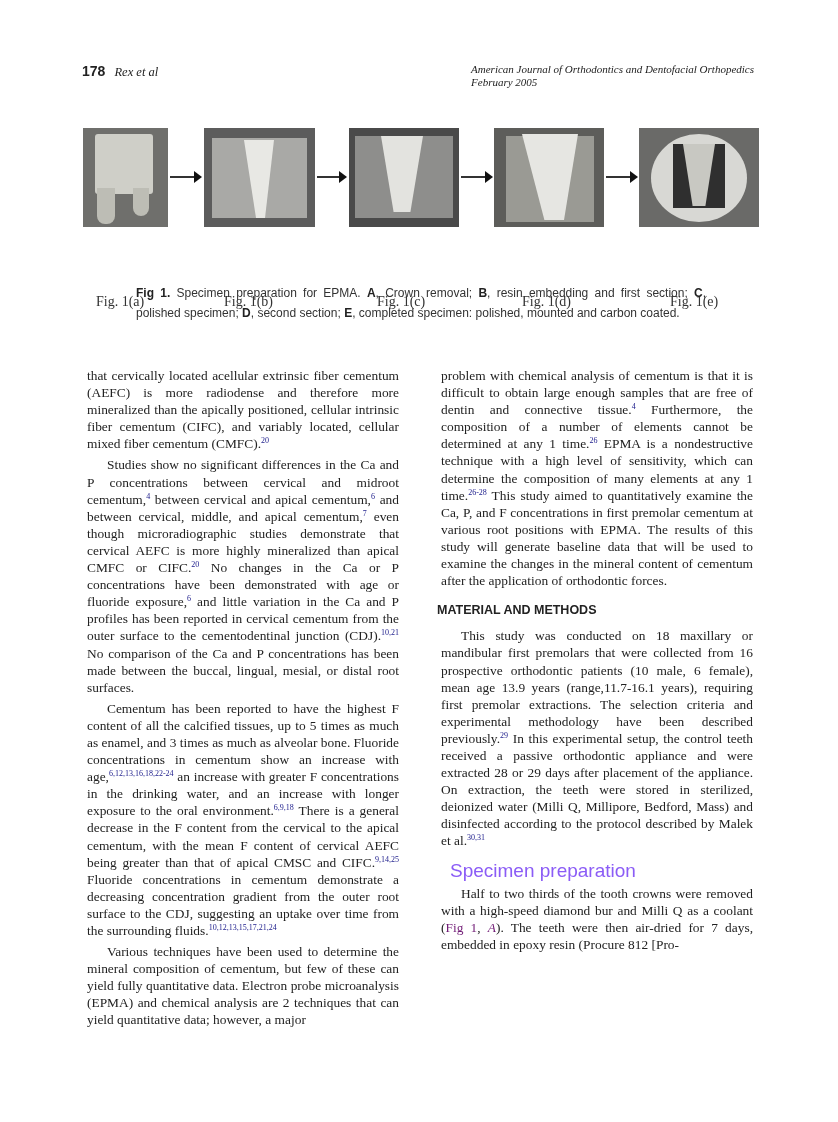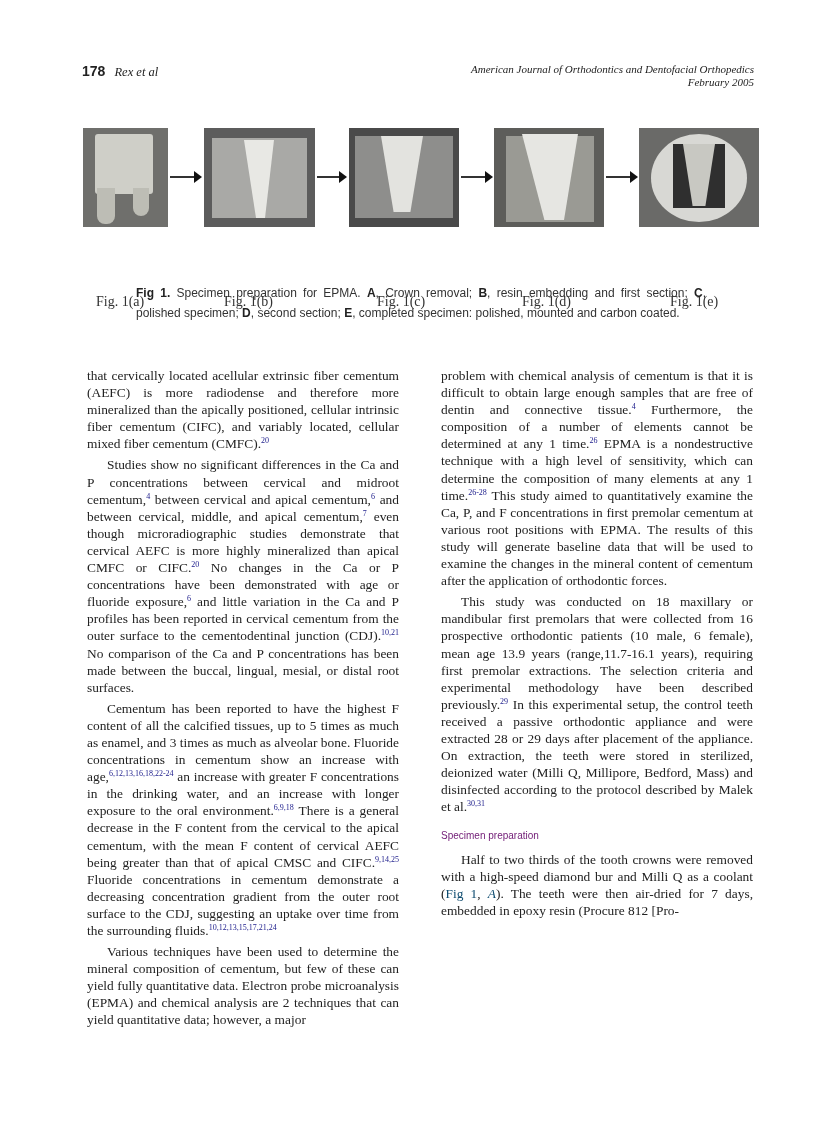--- a/index.html
+++ b/index.html
@@ -1,35 +1,35 @@
 <!DOCTYPE html>
 <html><head>
 <meta charset="utf-8">
 <style>
   html, body { margin:0; padding:0; background:#fff; }
   body { width:838px; height:1122px; position:relative; overflow:hidden; font-family:"Liberation Serif", serif; color:#222; }
   .abs { position:absolute; }
   .runhead-left { left:82px; top:63px; font-size:12.5px; }
   .runhead-left .pg { font-family:"Liberation Sans", sans-serif; font-weight:bold; font-size:14px; margin-right:6px; }
   .runhead-left .au { font-style:italic; }
-  .runhead-right { right:84px; top:63px; font-size:11px; font-style:italic; text-align:right; line-height:13px; }
+  .runhead-right { right:84px; top:63px; font-size:11px; font-style:italic; text-align:left; line-height:13px; }
   .fig-img { position:absolute; top:128px; height:99px; background:#777; overflow:hidden; }
   .fig-img .spec { position:absolute; }
   .arrow { position:absolute; top:176px; height:2px; background:#333; }
   .arrow::after { content:""; position:absolute; right:-2px; top:-5px; border-left:8px solid #111; border-top:6px solid transparent; border-bottom:6px solid transparent; }
   .figlabel { position:absolute; top:246px; font-size:14px; color:#333;margin-top:48px; }
   .caption { position:absolute; left:136px; top:283px; width:570px; font-family:Liberation Sans, sans-serif; font-size:12px; line-height:20px; color:#333; text-align:justify; }
   .caption b { color:#222; }
   .col { position:absolute; top:363px; width:320px; font-size:13.4px; line-height:17.1px; text-align:justify; color:#222; }
   .col p { margin:4px; }
   .col .ind { text-indent:20px; }
   sup { font-size:8px; color:#1a1a8a; line-height:0; }
   .h1 { font-family:"Liberation Sans", sans-serif; font-weight:bold; font-size:12.5px; margin:13px 0 8px 0; color:#222; }
-  .h2 { font-family:"Liberation Sans", sans-serif; font-size:10px; margin:12px 0 6px 4px; color:#701a75; font-weight:500; }
-  .link { color:#0c4a6e; }
+  .h2 { font-family:"Liberation Sans", sans-serif; font-size:19px; margin:12px 0 6px 13px; color:#8b5cf6; font-weight:500; }
+  .link { color:#701a75; }
 </style>
 </head>
 <body>
 
 <div class="abs runhead-left">
   <span class="pg">178</span>
   <span class="au">Rex et al</span>
 </div>
 <div class="abs runhead-right">
   <div>American Journal of Orthodontics and Dentofacial Orthopedics</div>
@@ -81,16 +81,17 @@
 
 <div class="col" style="left:83px;">
   <p><span>that cervically located acellular extrinsic fiber cementum (AEFC) is more radiodense and therefore more mineralized than the apically positioned, cellular intrinsic fiber cementum (CIFC), and variably located, cellular mixed fiber cementum (CMFC).</span><sup class="ref">20</sup></p>
   <p class="ind"><span>Studies show no significant differences in the Ca and P concentrations between cervical and midroot cementum,</span><sup>4</sup><span> between cervical and apical cementum,</span><sup>6</sup><span> and between cervical, middle, and apical cementum,</span><sup>7</sup><span> even though microradiographic studies demonstrate that cervical AEFC is more highly mineralized than apical CMFC or CIFC.</span><sup>20</sup><span> No changes in the Ca or P concentrations have been demonstrated with age or fluoride exposure,</span><sup>6</sup><span> and little variation in the Ca and P profiles has been reported in cervical cementum from the outer surface to the cementodentinal junction (CDJ).</span><sup>10,21</sup><span> No comparison of the Ca and P concentrations has been made between the buccal, lingual, mesial, or distal root surfaces.</span></p>
   <p class="ind"><span>Cementum has been reported to have the highest F content of all the calcified tissues, up to 5 times as much as enamel, and 3 times as much as alveolar bone. Fluoride concentrations in cementum show an increase with age,</span><sup>6,12,13,16,18,22-24</sup><span> an increase with greater F concentrations in the drinking water, and an increase with longer exposure to the oral environment.</span><sup>6,9,18</sup><span> There is a general decrease in the F content from the cervical to the apical cementum, with the mean F content of cervical AEFC being greater than that of apical CMSC and CIFC.</span><sup>9,14,25</sup><span> Fluoride concentrations in cementum demonstrate a decreasing concentration gradient from the outer root surface to the CDJ, suggesting an uptake over time from the surrounding fluids.</span><sup>10,12,13,15,17,21,24</sup></p>
   <p class="ind">Various techniques have been used to determine the mineral composition of cementum, but few of these can yield fully quantitative data. Electron probe microanalysis (EPMA) and chemical analysis are 2 techniques that can yield quantitative data; however, a major</p>
 </div>
 
 <div class="col" style="left:437px;">
   <p><span>problem with chemical analysis of cementum is that it is difficult to obtain large enough samples that are free of dentin and connective tissue.</span><sup>4</sup><span> Furthermore, the composition of a number of elements cannot be determined at any 1 time.</span><sup>26</sup><span> EPMA is a nondestructive technique with a high level of sensitivity, which can determine the composition of many elements at any 1 time.</span><sup>26-28</sup><span> This study aimed to quantitatively examine the Ca, P, and F concentrations in first premolar cementum at various root positions with EPMA. The results of this study will generate baseline data that will be used to examine the changes in the mineral content of cementum after the application of orthodontic forces.</span></p>
+  <div class="h1">MATERIAL AND METHODS</div>
   <p class="ind"><span>This study was conducted on 18 maxillary or mandibular first premolars that were collected from 16 prospective orthodontic patients (10 male, 6 female), mean age 13.9 years (range,11.7-16.1 years), requiring first premolar extractions. The selection criteria and experimental methodology have been described previously.</span><sup>29</sup><span> In this experimental setup, the control teeth received a passive orthodontic appliance and were extracted 28 or 29 days after placement of the appliance. On extraction, the teeth were stored in sterilized, deionized water (Milli Q, Millipore, Bedford, Mass) and disinfected according to the protocol described by Malek et al.</span><sup>30,31</sup></p>
   <div class="h2">Specimen preparation</div>
   <p class="ind"><span>Half to two thirds of the tooth crowns were removed with a high-speed diamond bur and Milli Q as a coolant (</span><span class="link">Fig 1</span><span>, </span><i class="link">A</i><span>). The teeth were then air-dried for 7 days, embedded in epoxy resin (Procure 812 [Pro-</span></p>
 </div>
 
 </body></html>

